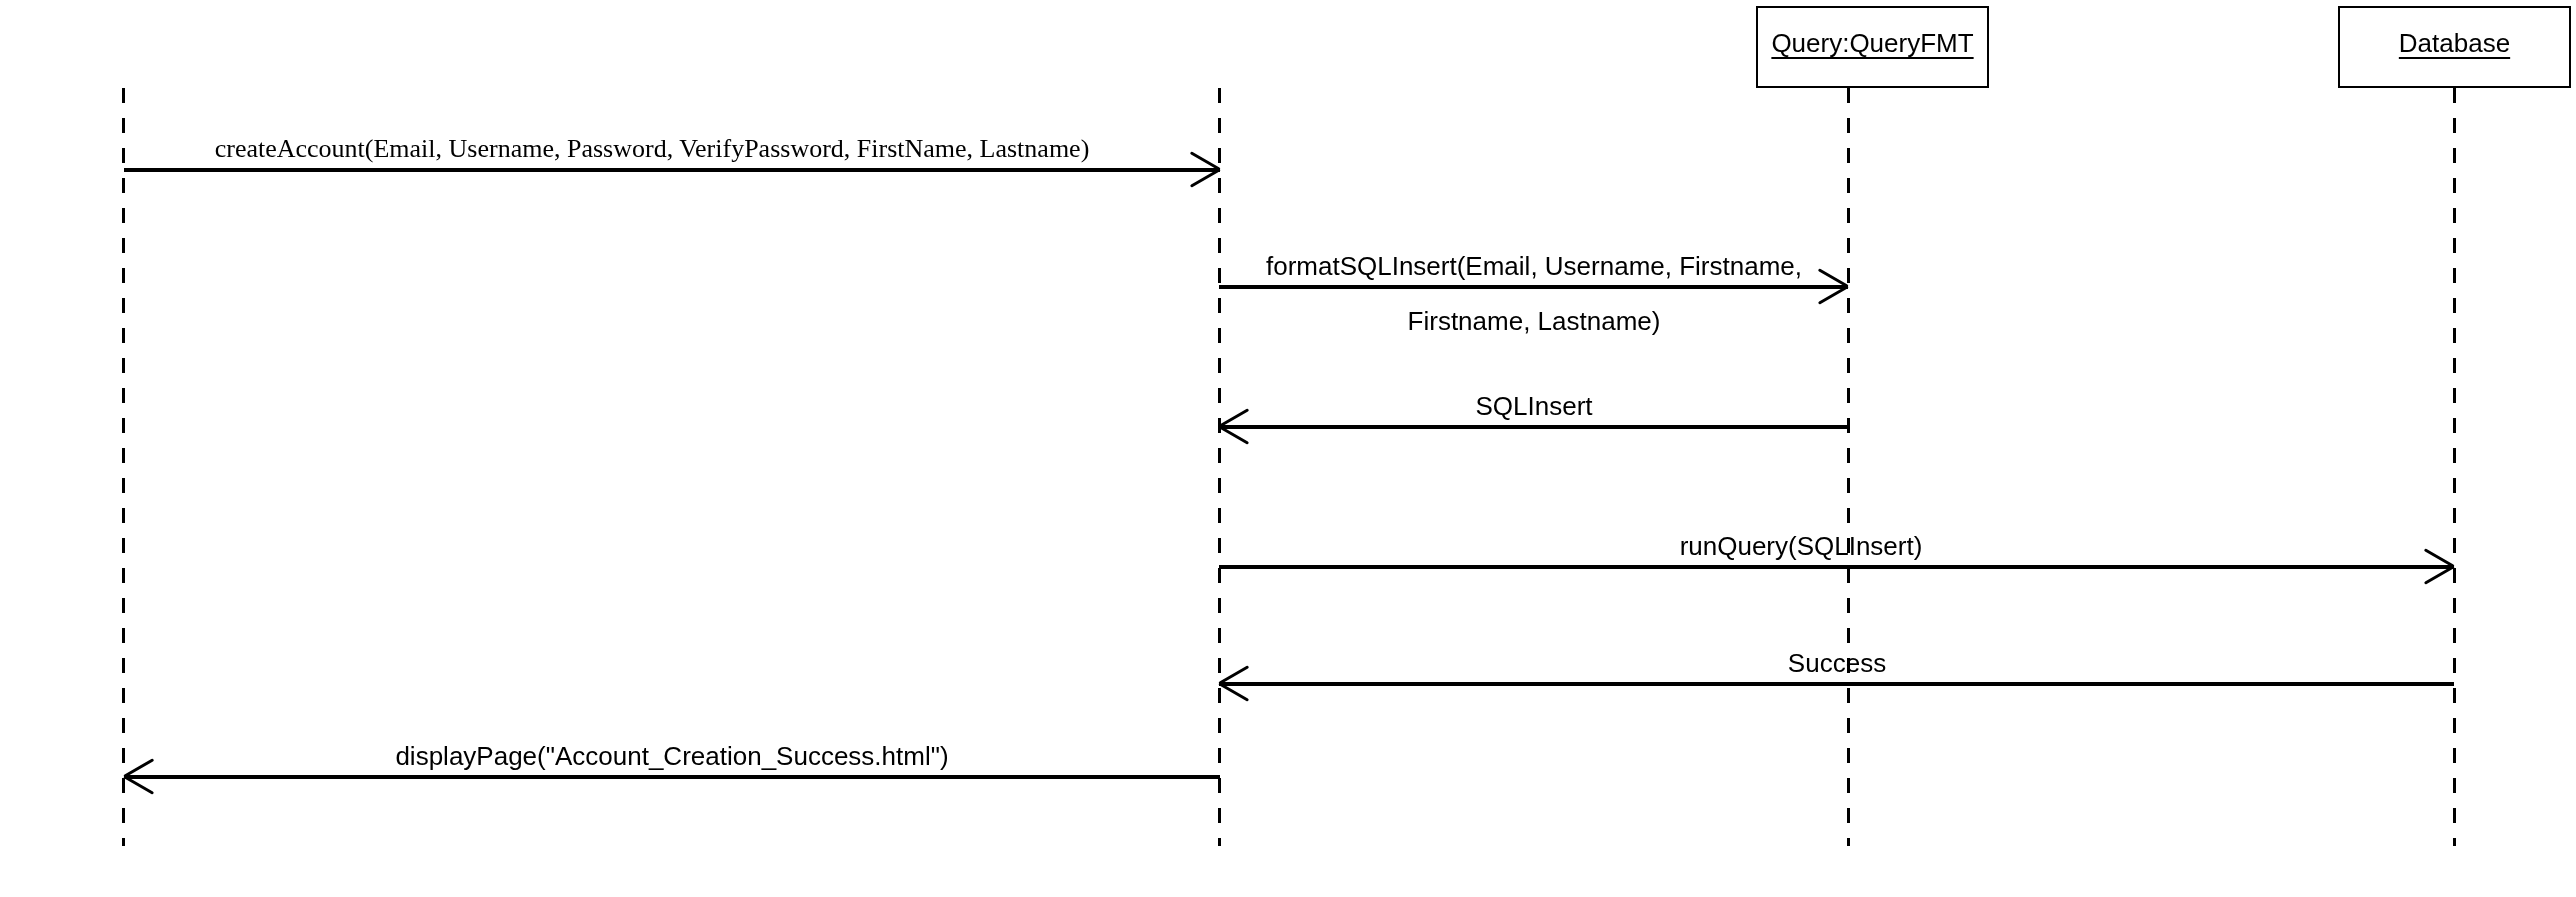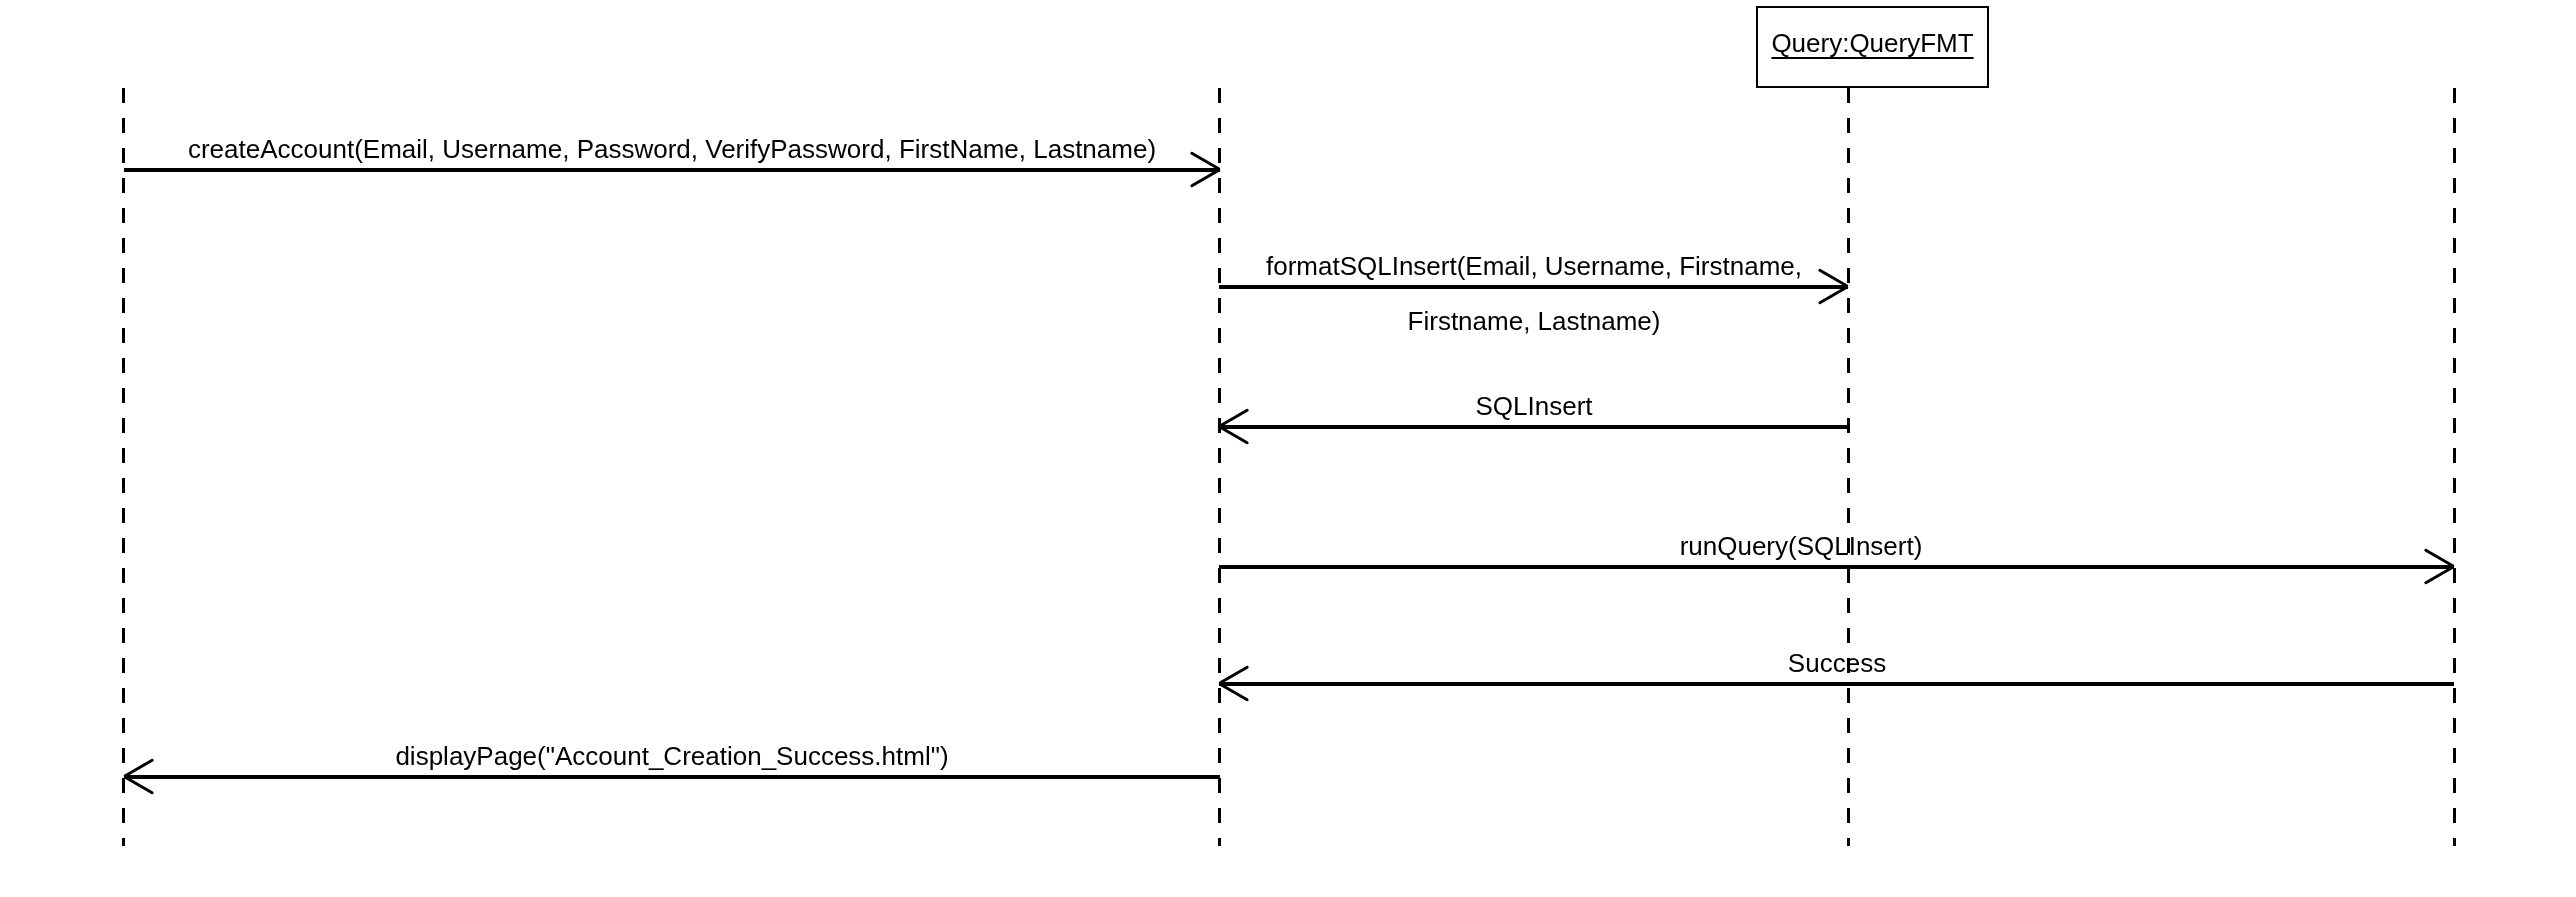--- a/index.html
+++ b/index.html
@@ -90,31 +90,34 @@
   .arrow-left .ah-down { transform: rotate(30deg); }
 </style>
 </head>
 <body>
 
 <div class="canvas">
 
   <div class="actor-box" style="left:1732px;margin-left:24px;">
     <span class="actor-label">Query:QueryFMT</span>
   </div>
+  <div class="actor-box" style="left:2338px;">
+    <span class="actor-label">Database</span>
+  </div>
 
   <div class="lifeline" style="left:122px;"></div>
   <div class="lifeline" style="left:1218px;"></div>
   <div class="lifeline" style="left:1847px;"></div>
   <div class="lifeline" style="left:2453px;"></div>
 
   <div class="message arrow-right" style="left:124px; width:1096px; top:168px;">
     <div class="msg-line"></div>
     <div class="ah-stroke ah-up"></div>
     <div class="ah-stroke ah-down"></div>
-    <div class="msg-label above" style="left:548px;">createAccount(Email, Username, Password, VerifyPassword, FirstName, Lastname)</div>
+    <div class="msg-label above" style="left:528px;font-family:Liberation Serif, serif;">createAccount(Email, Username, Password, VerifyPassword, FirstName, Lastname)</div>
   </div>
 
   <div class="message arrow-right" style="left:1219px; width:629px; top:285px;">
     <div class="msg-line"></div>
     <div class="ah-stroke ah-up"></div>
     <div class="ah-stroke ah-down"></div>
     <div class="msg-label above" style="left:315px;">formatSQLInsert(Email, Username, Firstname,</div>
     <div class="msg-label below" style="left:315px;">Firstname, Lastname)</div>
   </div>
 

